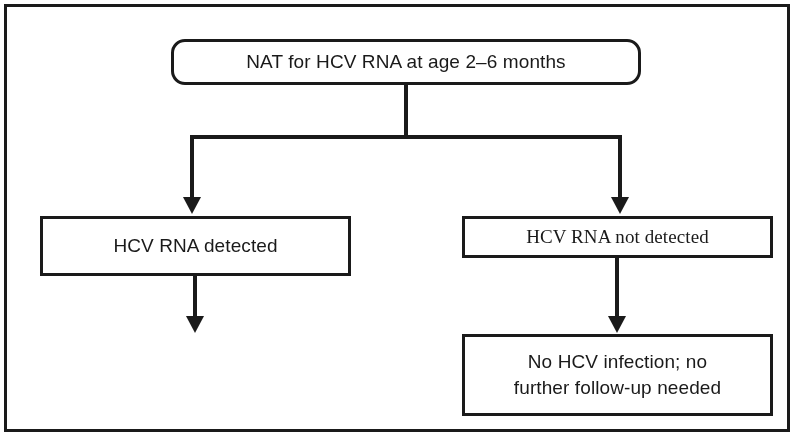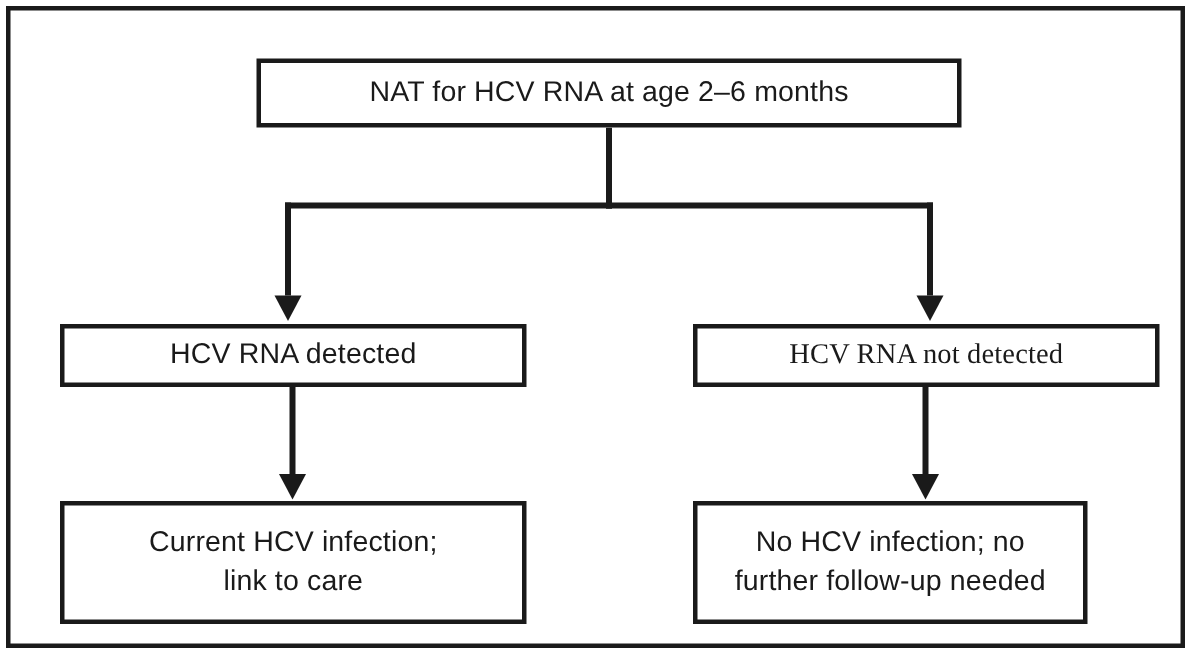--- a/index.html
+++ b/index.html
@@ -40,25 +40,25 @@
     font-size: 19px;
     line-height: 1.35;
     letter-spacing: 0.1px;
     padding: 2px 6px;
   }
   .node .txt {
     display: block;
     white-space: pre-line;
   }
   
-  #node-top      { left: 164px; top: 32px;  width: 470px; height: 46px; }
-  #node-mid-left { left: 33px;  top: 209px; width: 311px; height: 42px; }
+  #node-top      { left: 164px; top: 32px;  width: 470px; height: 46px; border-radius: 14px; }
+  #node-mid-left { left: 33px;  top: 209px; width: 311px; height: 60px; }
   #node-mid-right{ left: 455px; top: 209px; width: 311px; height: 42px; font-family: Liberation Serif, serif; }
   #node-bot-left { left: 33px;  top: 327px; width: 311px; height: 82px; }
-  #node-bot-right{ left: 455px; top: 327px; width: 263px; height: 82px; }
+  #node-bot-right{ left: 455px; top: 327px; width: 311px; height: 82px; }
 
   
   .conn-v {
     position: absolute;
     width: 4px;
     background: #1a1a1a;
   }
   .conn-h {
     position: absolute;
     height: 4px;
@@ -112,24 +112,20 @@
     </div>
 
     <div class="node" id="node-mid-left">
       <span class="txt">HCV RNA detected</span>
     </div>
 
     <div class="node" id="node-mid-right">
       <span class="txt">HCV RNA not detected</span>
     </div>
 
-    <div class="node" id="node-bot-left">
-      <span class="txt">Current HCV infection;
-link to care</span>
-    </div>
 
     <div class="node" id="node-bot-right">
       <span class="txt">No HCV infection; no
 further follow-up needed</span>
     </div>
 
   </div>
 </div>
 
 </body></html>

